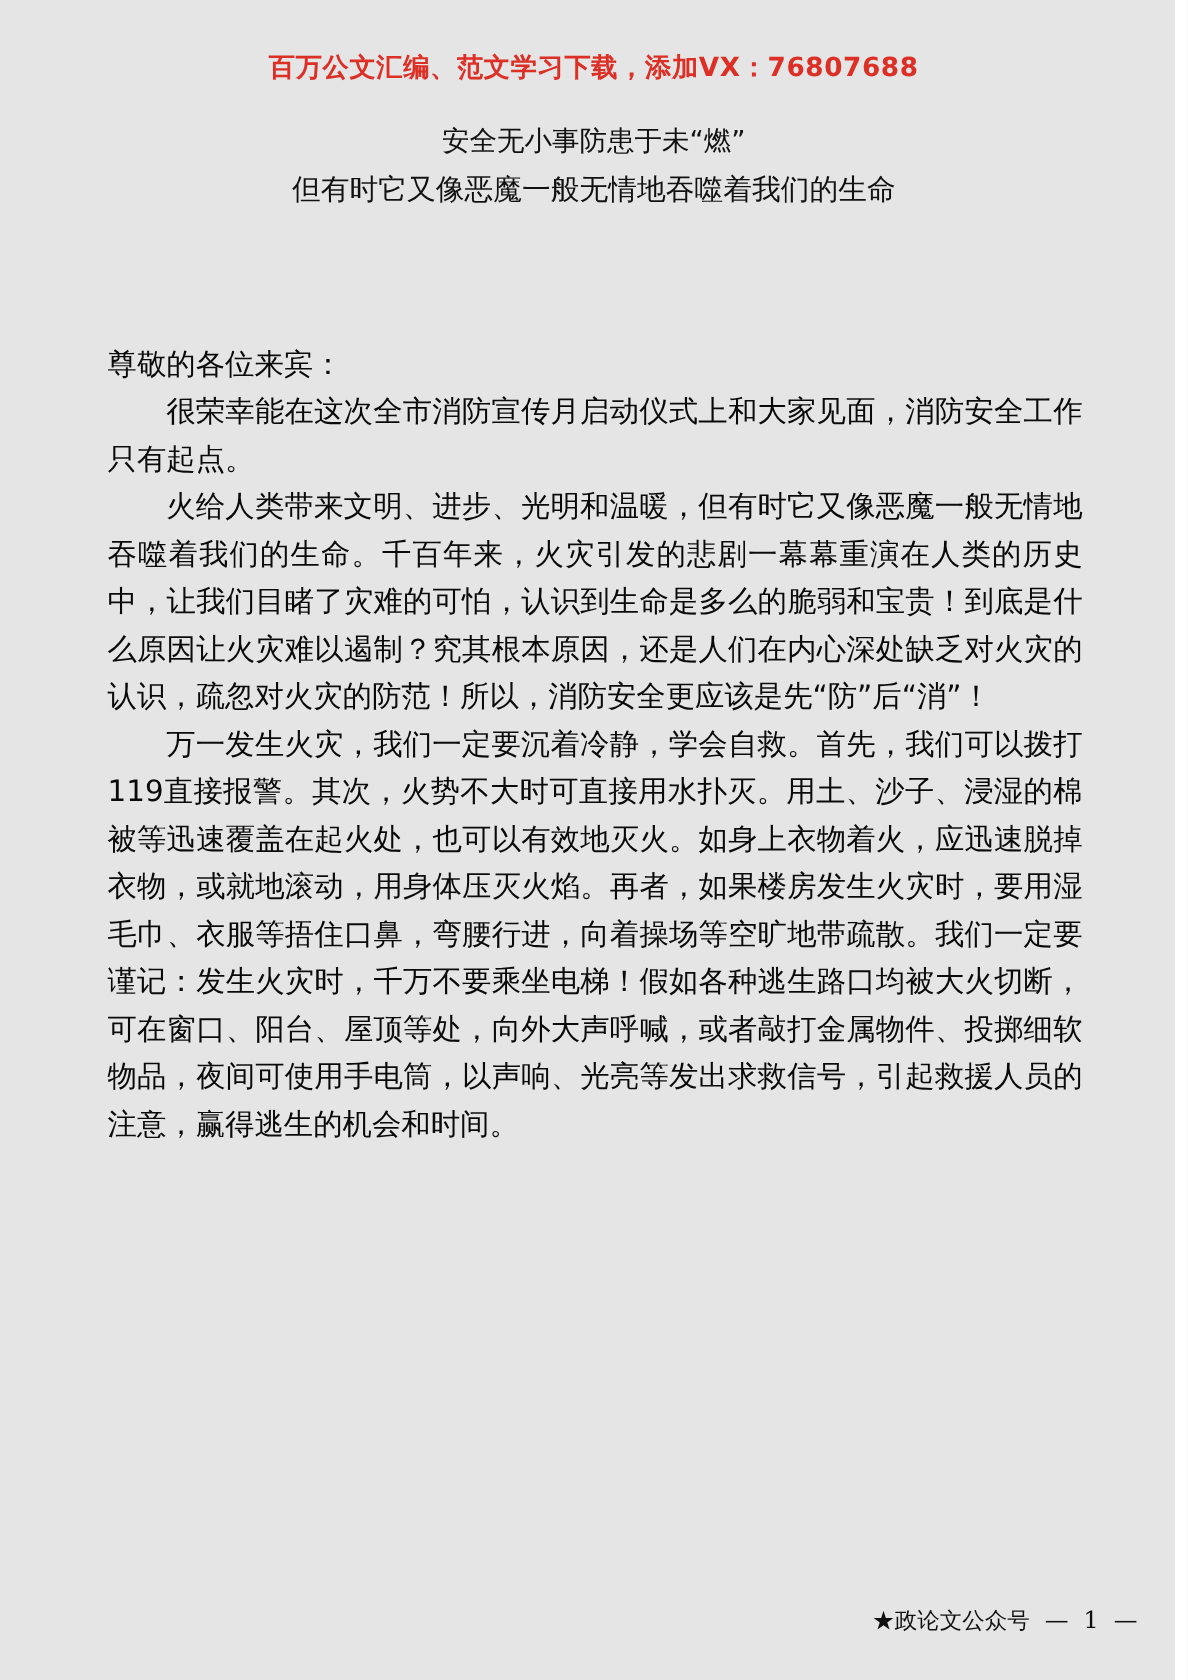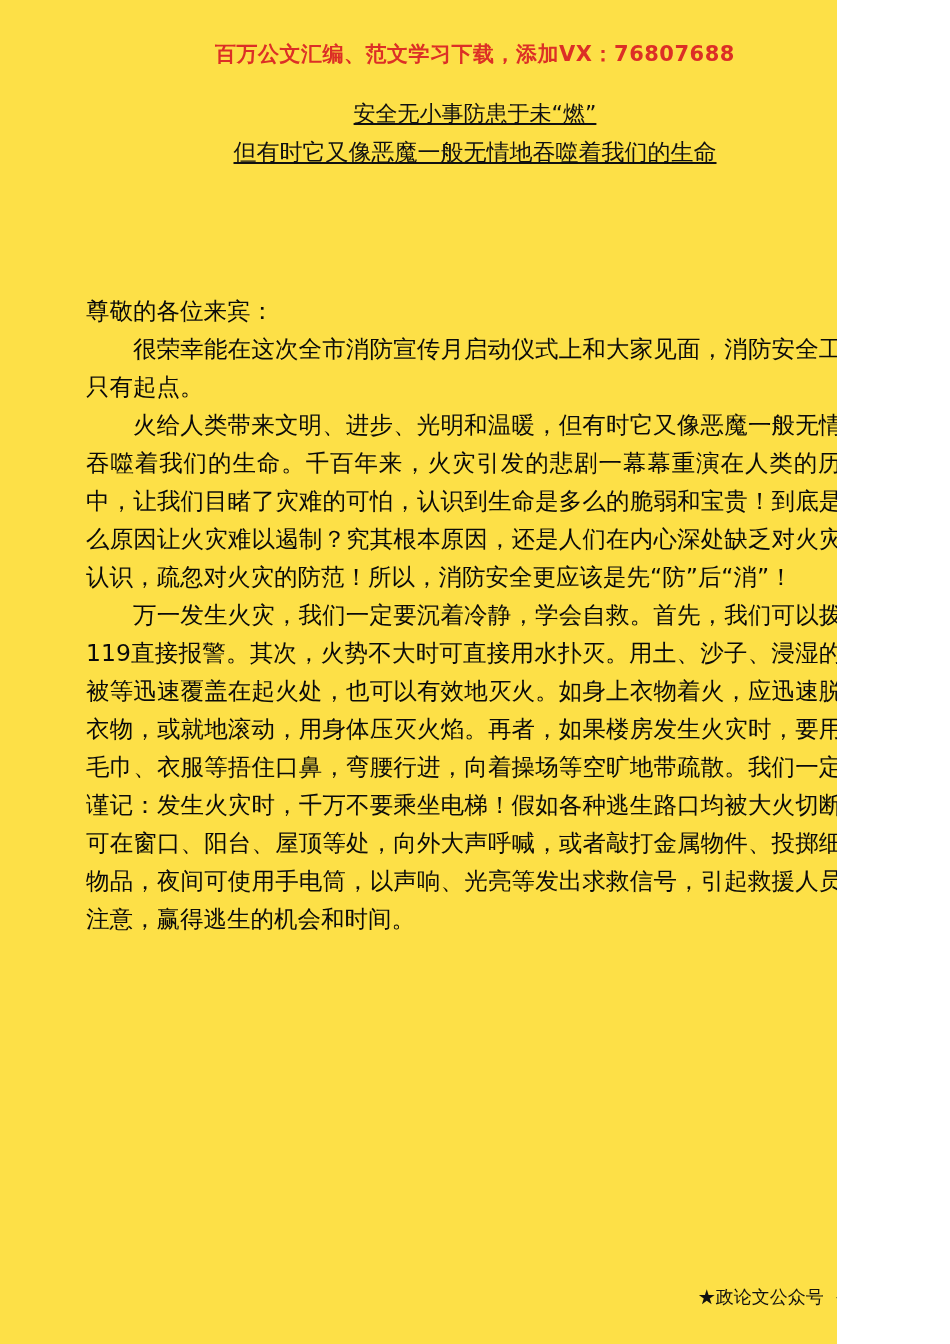--- a/index.html
+++ b/index.html
@@ -6,23 +6,23 @@
     margin: 0;
     padding: 0;
     background: #ffffff;
   }
   body {
     font-family: "DejaVu Sans", "Liberation Sans", sans-serif;
     color: #000000;
   }
   .page {
     position: relative;
-    width: 837px;
+    width: 940px;
     height: 1344px;
-    background: #fde047;
+    background: #e5e5e5;
     box-sizing: border-box;
     overflow: hidden;
   }
 
   
   .promo-banner {
     position: absolute;
     top: 40px;
     left: 0;
     width: 950px;
@@ -48,21 +48,20 @@
   }
   .doc-title-main,
   .doc-title-sub,
   .doc-author,
   .doc-date {
     font-size: 22px;
     line-height: 38px;
     font-weight: 400;
     color: #111111;
     white-space: nowrap;
-    text-decoration: underline;
   }
   .doc-title-sub { font-size: 23px; }
   .doc-date { font-size: 21px; }
 
   
   .body-block {
     position: absolute;
     top: 272px;
     left: 86px;
     width: 780px;
@@ -71,21 +70,21 @@
     font-size: 23.5px;
     line-height: 38px;
     color: #0a0a0a;
     text-align: justify;
     text-justify: inter-ideograph;
     margin: 0;
     letter-spacing: 0px;
     word-break: break-all;
   }
   .para.indent { text-indent: 2em; }
-  .para.salutation { text-indent: 0; margin-top: 20px; }
+  .para.salutation { text-indent: 0; }
 
   
   .footer {
     position: absolute;
     left: 0;
     top: 1283px;
     width: 950px;
     text-align: right;
     padding-right: 37px;
     box-sizing: border-box;

